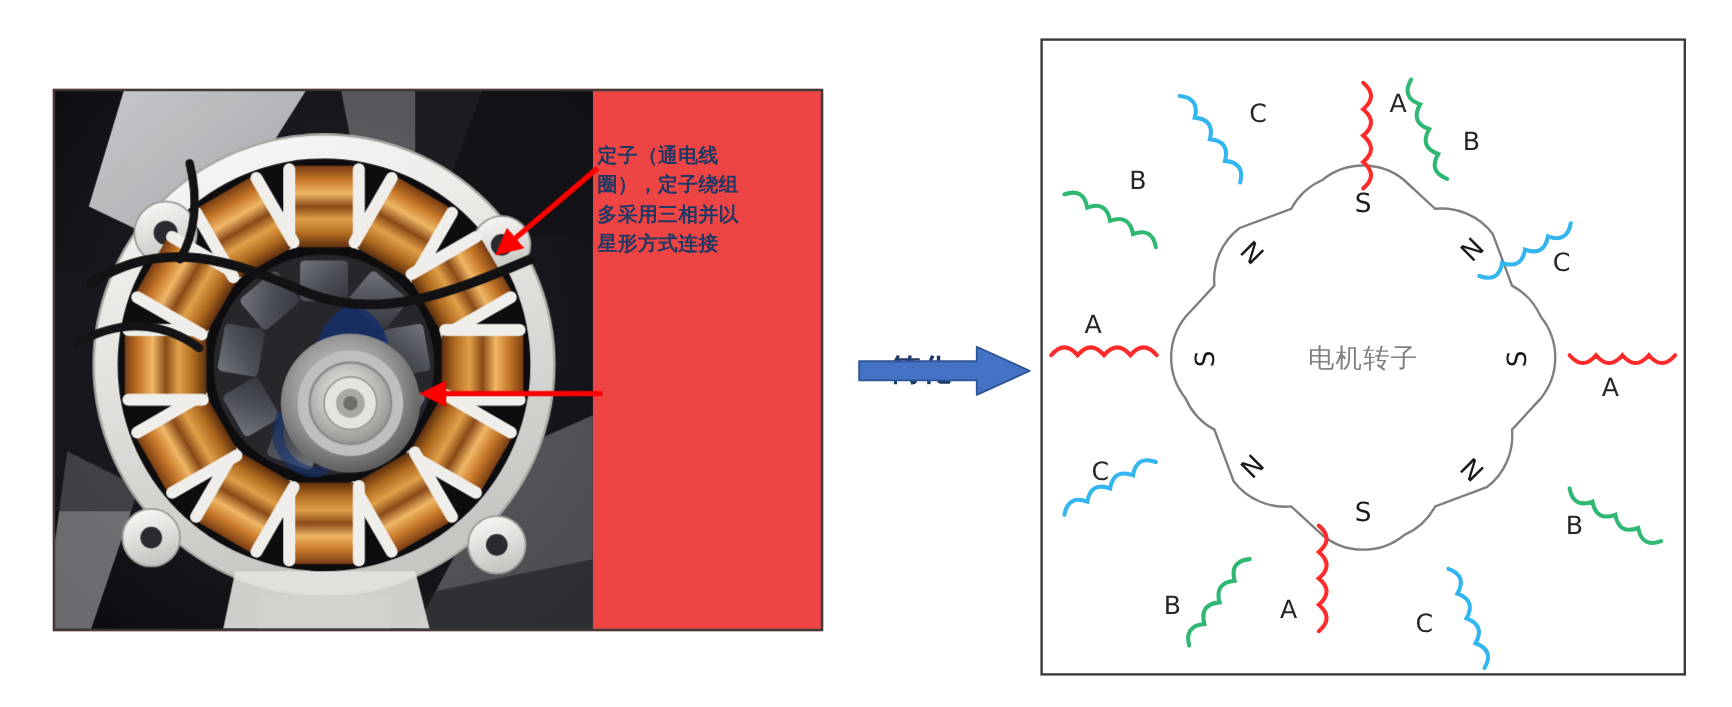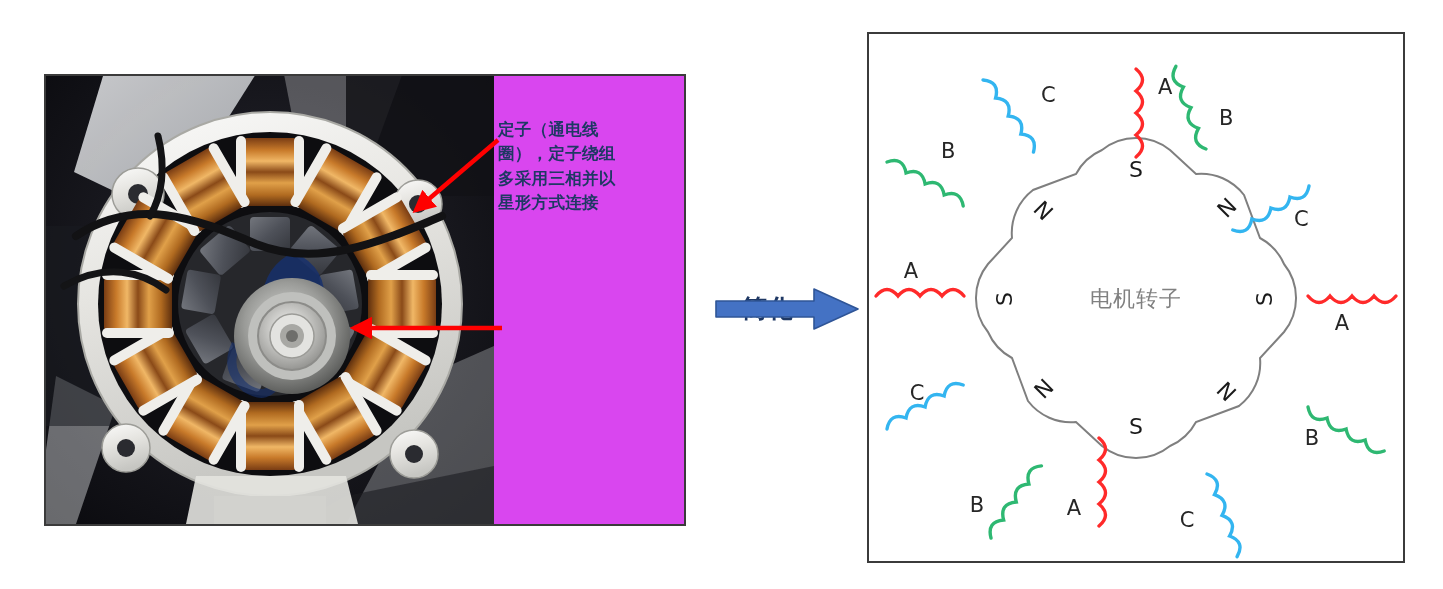--- a/index.html
+++ b/index.html
@@ -23,21 +23,21 @@
   }
 
   
   #left-panel {
     position: absolute;
     left: 44px;
     top: 74px;
     width: 642px;
     height: 452px;
     border: 2px solid #3b3b3b;
-    background: #d946ef;
+    background: #ef4444;
     box-sizing: border-box;
   }
   #photo-wrap {
     position: absolute;
     left: 0; top: 0;
     width: 448px;
     height: 448px;
     overflow: hidden;
     background: #101014;
   }

